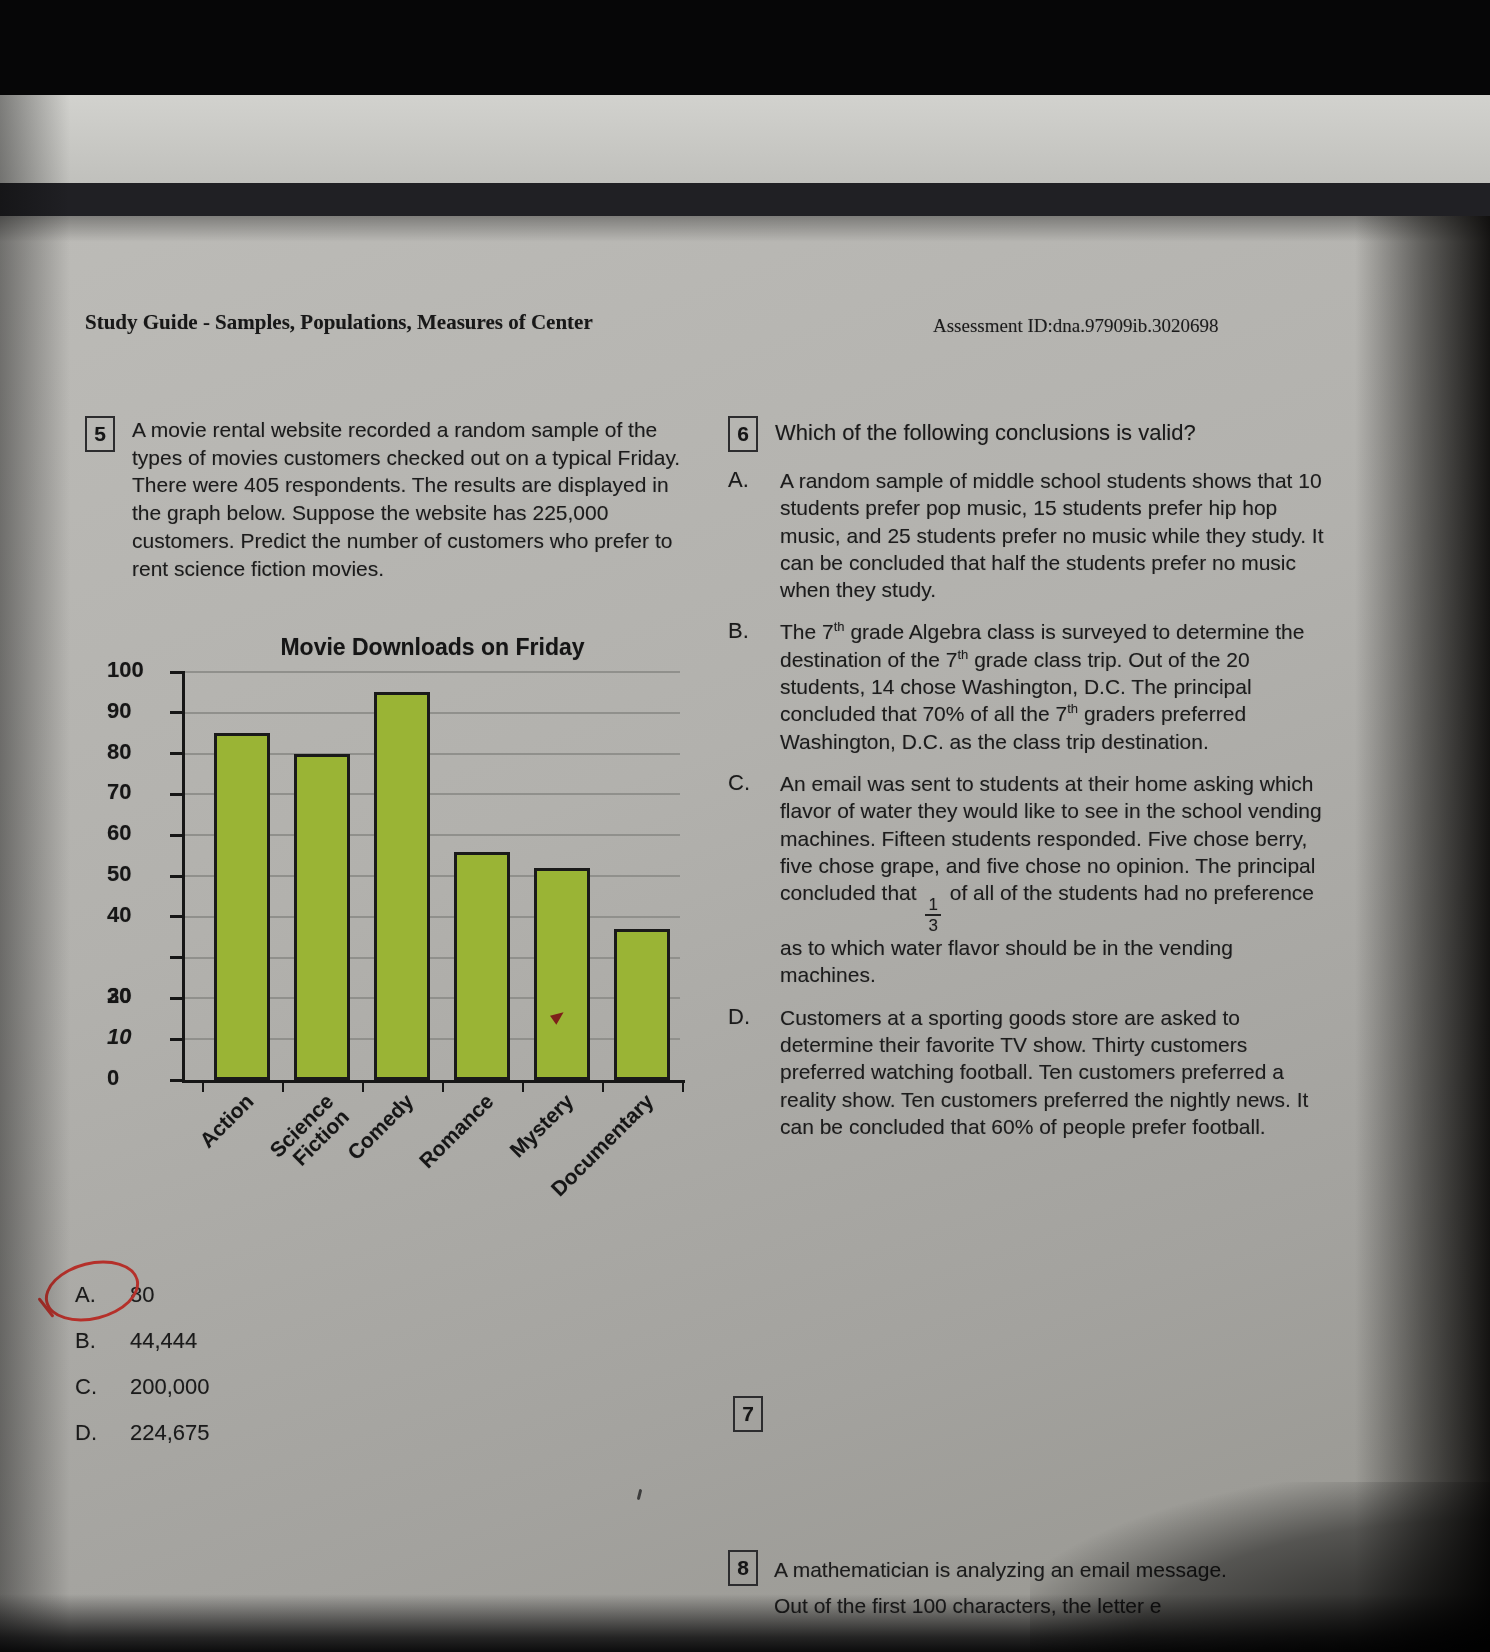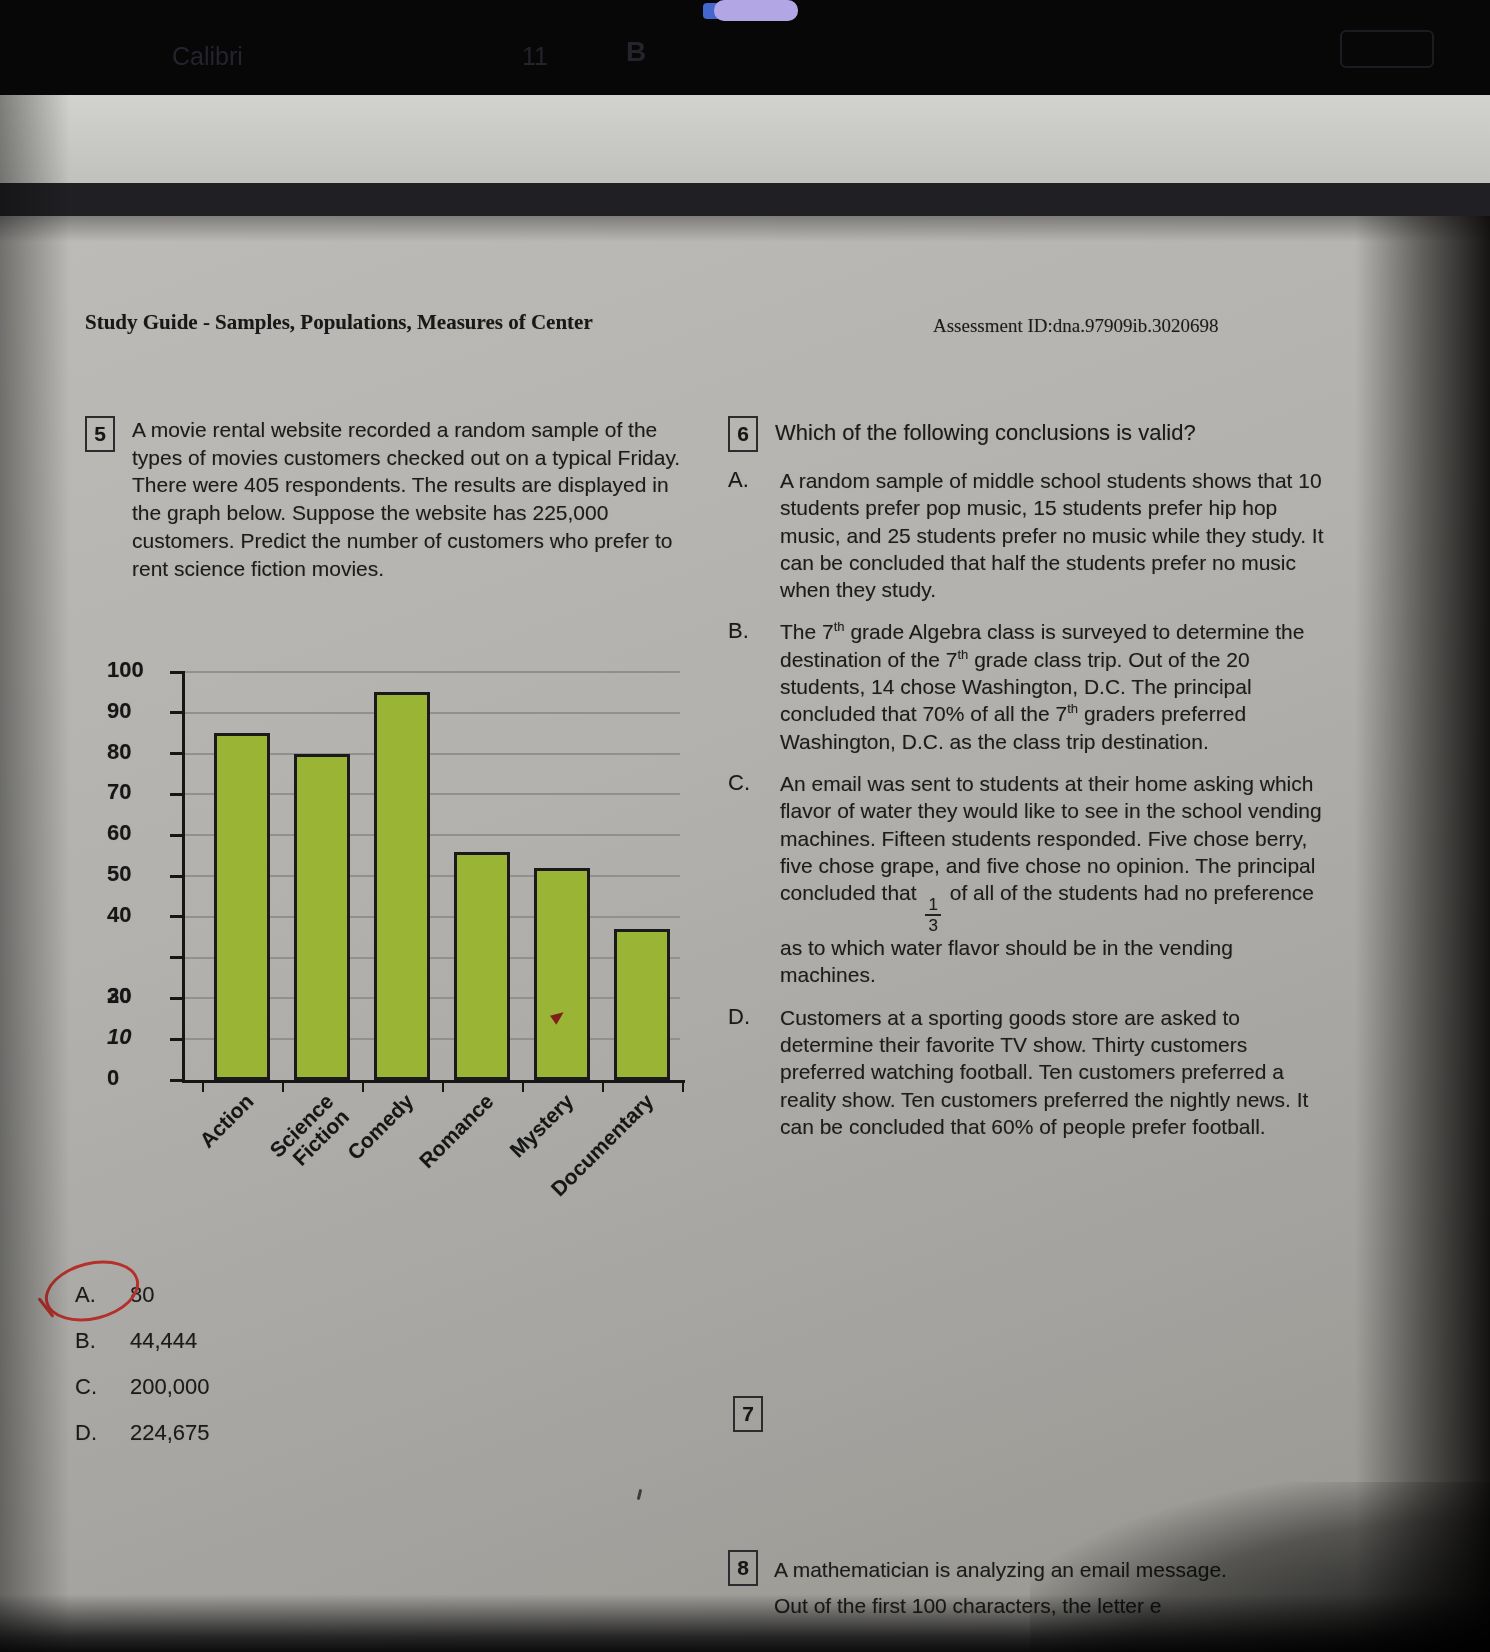--- a/index.html
+++ b/index.html
@@ -74,28 +74,20 @@
   .ov-left{position:absolute;left:0;top:95px;width:70px;height:1557px;background:linear-gradient(90deg,rgba(8,8,8,.42),rgba(8,8,8,0));}
   .ov-right{position:absolute;top:216px;right:0;width:135px;height:1436px;background:linear-gradient(90deg,rgba(12,11,9,0) 0%,rgba(12,11,9,.5) 50%,rgba(8,7,6,.92) 100%);}
   .ov-bottom{position:absolute;left:0;bottom:0;width:100%;height:58px;background:linear-gradient(180deg,rgba(6,6,7,0),rgba(6,6,7,.8) 75%,rgba(4,4,5,.95));}
   .ov-br{position:absolute;right:0;bottom:0;width:460px;height:170px;background:radial-gradient(ellipse at 100% 100%,rgba(0,0,0,.9) 0%,rgba(0,0,0,.45) 55%,rgba(0,0,0,0) 78%);}
 </style>
 </head>
 <body>
 
 <div class="page">
 
-  <div class="toolbar">
-    <span class="tb tb-font">Calibri</span>
-    <span class="tb tb-size">11</span>
-    <span class="tb tb-bold">B</span>
-    <span class="tb-blob"></span>
-    <span class="chip-blue"></span>
-    <span class="pill"></span>
-  </div>
   <div class="band-light"></div>
   <div class="band-dark"></div>
 
   <div class="doc">
 
     <div class="doc-title">Study Guide - Samples, Populations, Measures of Center</div>
     <div class="assessment">
       <span>Assessment ID:</span>
       <span>dna.97909</span>
       <span>ib.3020698</span>
@@ -103,20 +95,21 @@
     <div class="rule"></div>
 
     <div class="q5-block">
       <div class="qhead">
         <div class="numbox">5</div>
         <div class="qpara">A movie rental website recorded a random sample of the types of movies customers checked out on a typical Friday. There were 405 respondents. The results are displayed in the graph below. Suppose the website has 225,000 customers. Predict the number of customers who prefer to rent science fiction movies.</div>
       </div>
     </div>
 
     <div class="chart-wrap">
+      <div class="chart-title">Movie Downloads on Friday</div>
 
     <div class="ylabel" style="left: 22px; top: 437px;">0</div>
         <div class="ytick" style="left: 85px; top: 450.5px;"></div>
         <div class="gridline" style="left: 100px; top: 410.2px; width: 495px;"></div>
         <div class="ylabel" style="left: 22px; top: 396.2px; font-style: italic;">10</div>
         <div class="ytick" style="left: 85px; top: 409.7px;"></div>
         <div class="gridline" style="left: 100px; top: 369.4px; width: 495px;"></div>
         <div class="ylabel" style="left: 22px; top: 355.4px;">20</div>
         <div class="ytick" style="left: 85px; top: 368.9px;"></div>
         <div class="gridline" style="left: 100px; top: 328.6px; width: 495px;"></div>

